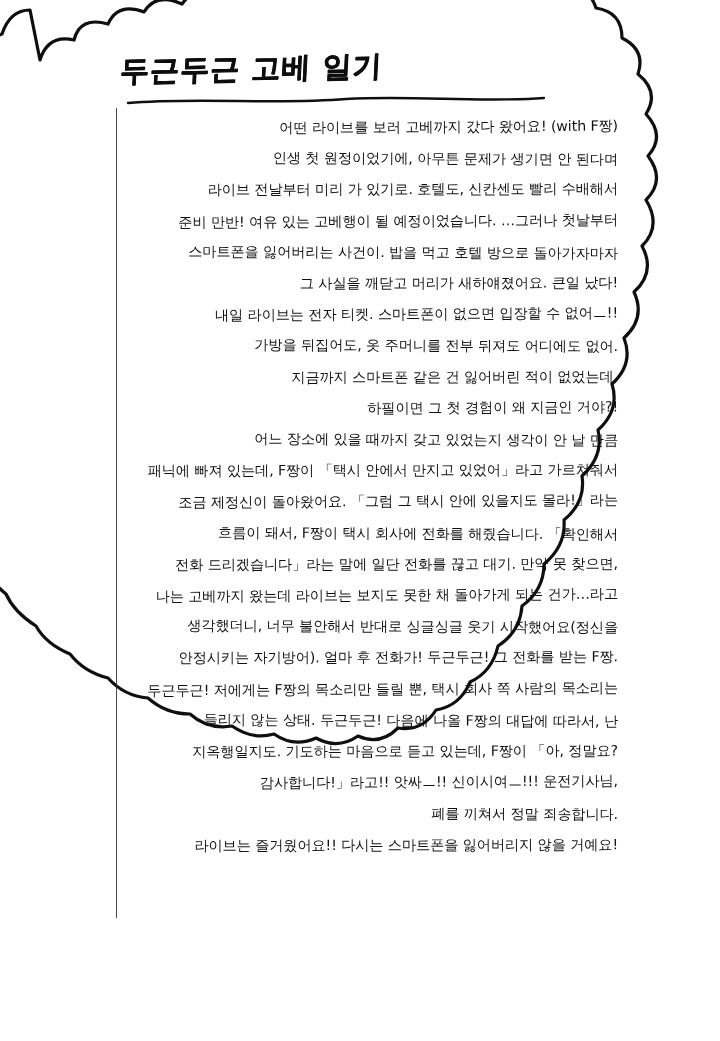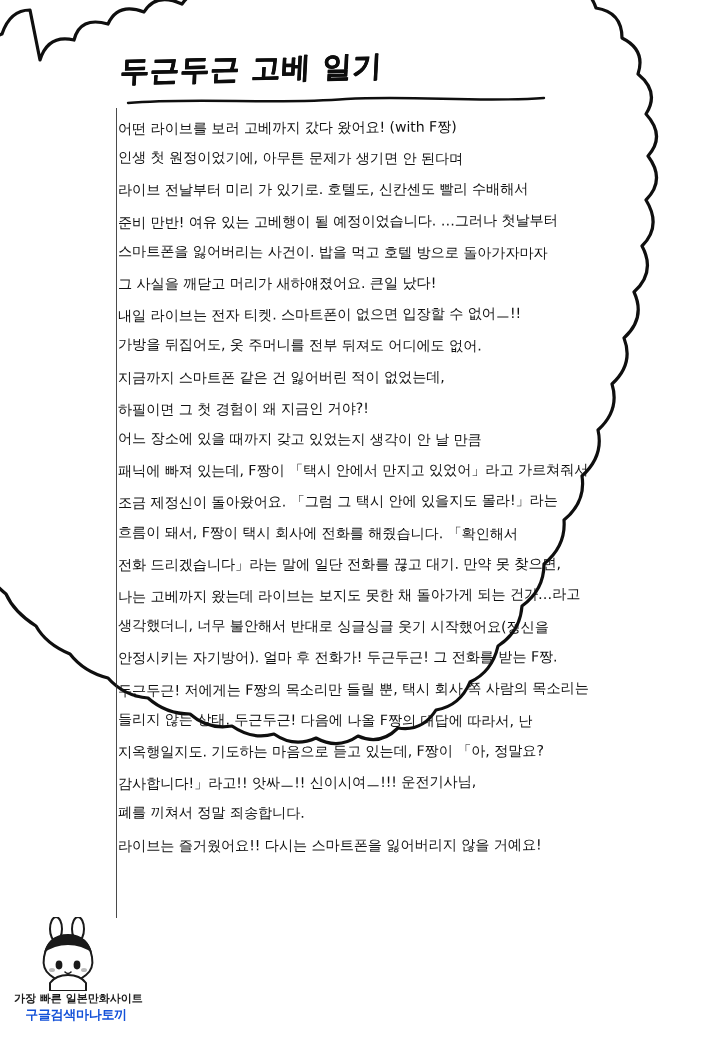--- a/index.html
+++ b/index.html
@@ -53,23 +53,24 @@
     position: absolute;
     left: 6px;
     top: 44px;
     width: 420px;
     height: 10px;
   }
 
   
   #body-text {
     position: absolute;
-    left: 118px;
+    left: 128px;
     top: 112px;
     width: 490px;
+    text-align: right;
   }
   .line {
     font-family: "DejaVu Sans", sans-serif;
     font-size: 14.2px;
     line-height: 31.2px;
     color: #111111;
     white-space: nowrap;
     letter-spacing: -0.1px;
   }
   .line.tilt-a { transform: rotate(-0.35deg); }
@@ -176,36 +177,14 @@
     <div class="line tilt-b">생각했더니, 너무 불안해서 반대로 싱글싱글 웃기 시작했어요(정신을</div>
     <div class="line tilt-c">안정시키는 자기방어). 얼마 후 전화가! 두근두근! 그 전화를 받는 F짱.</div>
     <div class="line tilt-a">두근두근! 저에게는 F짱의 목소리만 들릴 뿐, 택시 회사 쪽 사람의 목소리는</div>
     <div class="line tilt-b">들리지 않는 상태. 두근두근! 다음에 나올 F짱의 대답에 따라서, 난</div>
     <div class="line tilt-c">지옥행일지도. 기도하는 마음으로 듣고 있는데, F짱이 「아, 정말요?</div>
     <div class="line tilt-a">감사합니다!」라고!! 앗싸ㅡ!! 신이시여ㅡ!!! 운전기사님,</div>
     <div class="line tilt-b">폐를 끼쳐서 정말 죄송합니다.</div>
     <div class="line tilt-c">라이브는 즐거웠어요!! 다시는 스마트폰을 잃어버리지 않을 거예요!</div>
   </div>
 
-  <div id="watermark">
-    <svg id="wm-char" viewBox="0 0 84 74" aria-hidden="true">
-
-      <ellipse cx="30" cy="12" rx="6" ry="12" fill="#ffffff" stroke="#1a1a1a" stroke-width="2"></ellipse>
-      <ellipse cx="52" cy="12" rx="6" ry="12" fill="#ffffff" stroke="#1a1a1a" stroke-width="2"></ellipse>
-
-      <path d="M18,40 q4,-22 24,-22 q20,0 24,22 q2,12 -6,18 q-10,8 -18,8 q-8,0 -18,-8 q-8,-6 -6,-18 z" fill="#ffffff" stroke="#1a1a1a" stroke-width="2"></path>
-      <path d="M18,36 q10,-8 24,-8 q14,0 24,8 q-4,-18 -24,-18 q-20,0 -24,18 z" fill="#1a1a1a"></path>
-
-      <ellipse cx="33" cy="48" rx="3.4" ry="4.4" fill="#1a1a1a"></ellipse>
-      <ellipse cx="51" cy="48" rx="3.4" ry="4.4" fill="#1a1a1a"></ellipse>
-
-      <ellipse cx="26" cy="53" rx="3" ry="2" fill="#bbbbbb"></ellipse>
-      <ellipse cx="58" cy="53" rx="3" ry="2" fill="#bbbbbb"></ellipse>
-
-      <path d="M39,55 q3,3 6,0" fill="none" stroke="#1a1a1a" stroke-width="1.6" stroke-linecap="round"></path>
-
-      <path d="M24,66 q6,-8 18,-8 q12,0 18,8 l0,8 l-36,0 z" fill="#ffffff" stroke="#1a1a1a" stroke-width="2"></path>
-    </svg>
-    <div id="wm-line1">가장 빠른 일본만화사이트</div>
-    <div id="wm-line2">구글검색마나토끼</div>
-  </div>
 
 </div>
 
 </body></html>

